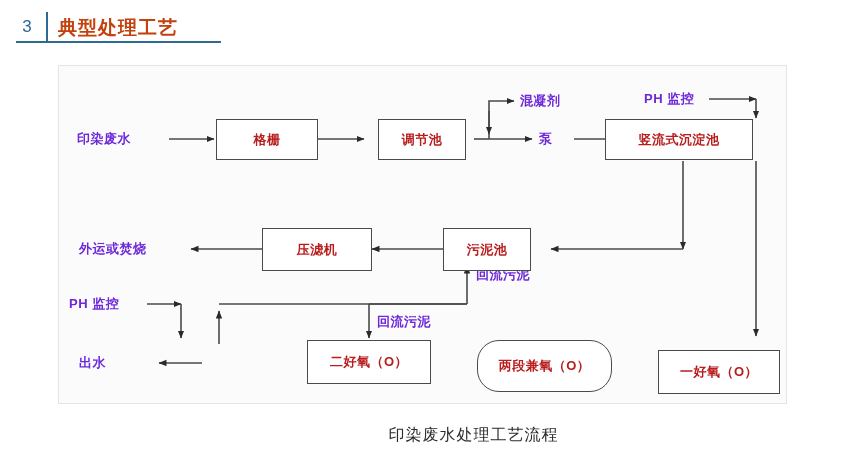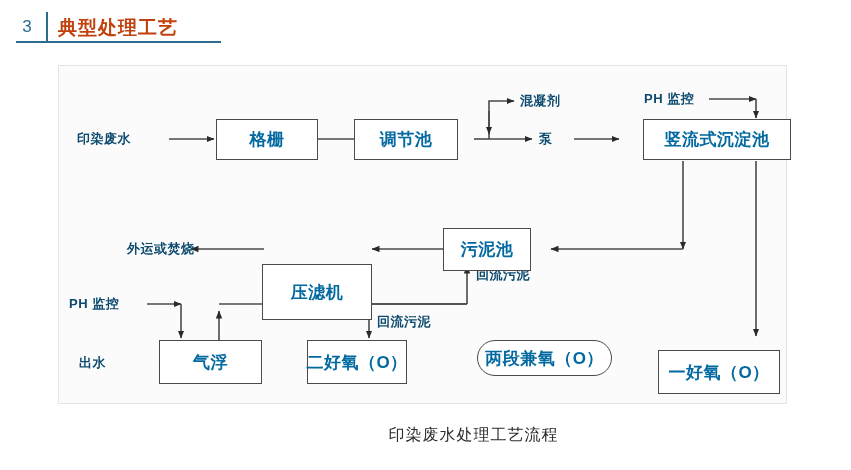--- a/index.html
+++ b/index.html
@@ -75,30 +75,30 @@
   }
 
   
   .node {
     position: absolute;
     border: 1px solid #4a4a4a;
     background: #ffffff;
     display: flex;
     align-items: center;
     justify-content: center;
-    font-size: 17px;
-    color: #0369a1;
+    font-size: 13px;
+    color: #b91c1c;
     font-weight: bold;
     white-space: nowrap;
     letter-spacing: 0.5px;
   }
   .label {
     position: absolute;
     font-size: 13px;
-    color: #0c4a6e;
+    color: #6d28d9;
     font-weight: bold;
     white-space: nowrap;
     letter-spacing: 0.5px;
   }
   .label.mono {
     font-family: Liberation Sans, sans-serif;
     text-align: right;
   }
 
   
@@ -188,43 +188,42 @@
     <div class="label" style="left:18px; top:64px;">印染废水</div>
 
     <div class="label" style="left:461px; top:26px;">混凝剂</div>
 
     <div class="label" style="left:480px; top:64px;">泵</div>
 
     <div class="label mono" style="left:585px; top:24px;">PH 监控</div>
 
     <div class="label mono" style="left:10px; top:229px;">PH 监控</div>
 
-    <div class="label" style="left:20px; top:174px;margin-left:48px;">外运或焚烧</div>
+    <div class="label" style="left:20px; top:174px;">外运或焚烧</div>
 
     <div class="label" style="left:417px; top:200px;">回流污泥</div>
 
     <div class="label" style="left:318px; top:247px;">回流污泥</div>
 
     <div class="label" style="left:20px; top:288px;">出水</div>
 
     <div class="node" style="left:157px; top:53px; width:102px; height:41px;">格栅</div>
 
-    <div class="node" style="left:295px; top:53px; width:104px; height:41px;">调节池</div>
-
-    <div class="node" style="left:584px; top:53px; width:148px; height:41px;">竖流式沉淀池</div>
-
-    <div class="node" style="left:203px; top:162px; width:110px; height:56px;margin-top:36px;">压滤机</div>
+    <div class="node" style="left:319px; top:53px; width:88px; height:41px;">调节池</div>
+
+    <div class="node" style="left:546px; top:53px; width:148px; height:41px;">竖流式沉淀池</div>
+
+    <div class="node" style="left:203px; top:162px; width:110px; height:43px;">压滤机</div>
 
     <div class="node" style="left:384px; top:162px; width:88px; height:43px;">污泥池</div>
 
-    <div class="node" style="left:100px; top:274px; width:103px; height:44px;">气浮</div>
-
-    <div class="node" style="left:248px; top:274px; width:100px; height:44px;">二好氧（O）</div>
-
-    <div class="node" style="left:418px; top:274px; width:135px; height:36px;border-radius:22px;">两段兼氧（O）</div>
+
+    <div class="node" style="left:248px; top:274px; width:124px; height:44px;">二好氧（O）</div>
+
+    <div class="node" style="left:418px; top:274px; width:135px; height:52px;border-radius:22px;">两段兼氧（O）</div>
 
     <div class="node" style="left:599px; top:284px; width:122px; height:44px;">一好氧（O）</div>
 
   </div>
 
   <div class="caption">印染废水处理工艺流程</div>
 
 </div>
 
 </body></html>

